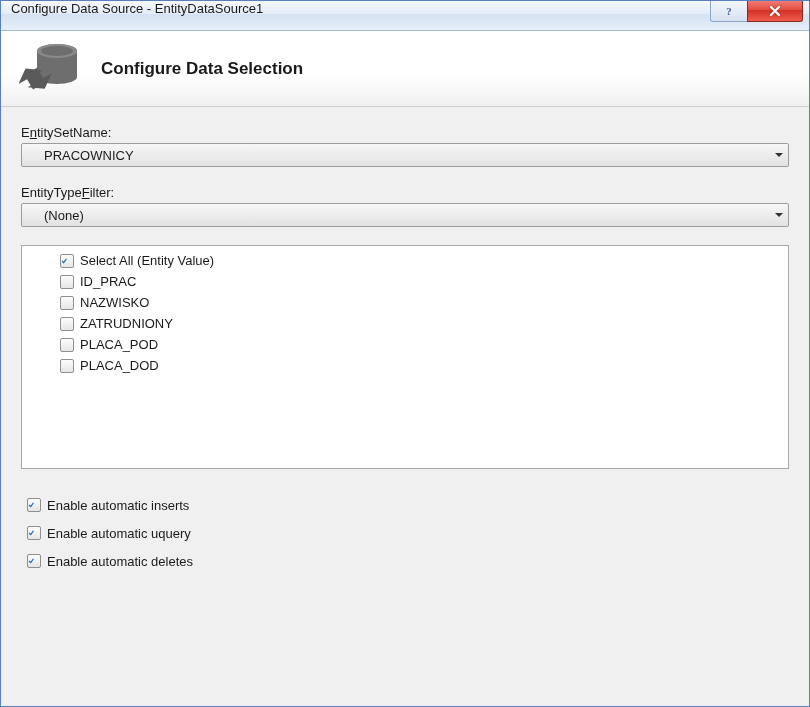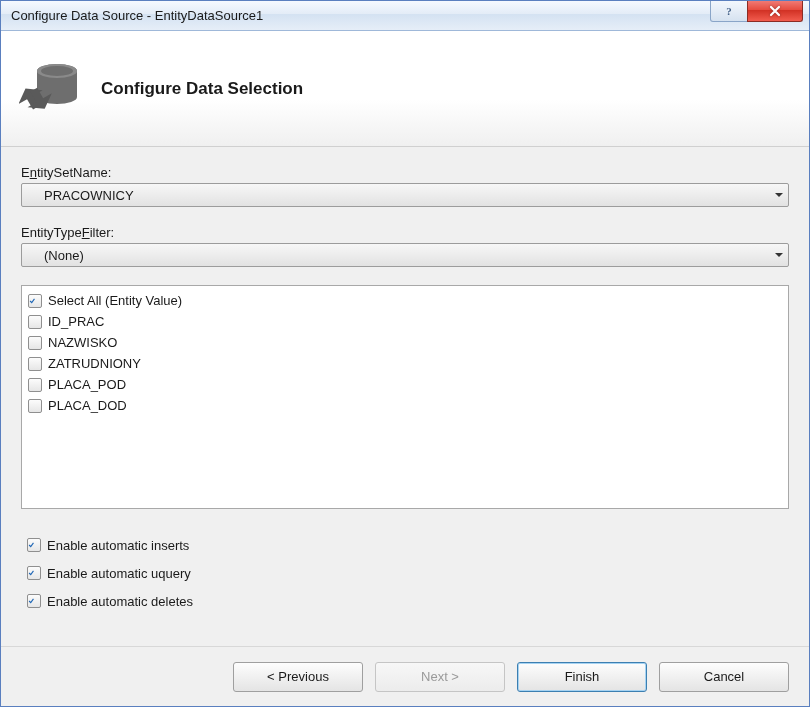--- a/index.html
+++ b/index.html
@@ -20,21 +20,21 @@
     display: flex;
     flex-direction: column;
     box-shadow: 0 0 6px rgba(0,0,0,0.2);
   }
   
   .titlebar {
     height: 30px;
     background: linear-gradient(to bottom, #f5f9ff 0%, #e3ecf7 45%, #d4e2f2 46%, #e6eef8 100%);
     border-bottom: 1px solid #9fb8d9;
     display: flex;
-    align-items: center;
+    align-items: flex-start;
     padding: 0 0 0 10px;
     position: relative;
   }
   .titlebar .title {
     color: #1a1a1a;
     font-size: 13px;
     flex: 1;
   }
   .titlebar-buttons {
     display: flex;
@@ -64,21 +64,21 @@
     border-radius: 0 0 3px 0;
     background: linear-gradient(to bottom, #f07a74 0%, #e64b3e 45%, #d13124 46%, #f25c4e 100%);
     border-color: #8b2c24;
     color: #fff;
     margin-right: 6px;
   }
   .titlebar-btn.close svg { filter: drop-shadow(0 0 1px rgba(0,0,0,0.4)); }
 
   
   .header-band {
-    height: 116px;
+    height: 76px;
     background: linear-gradient(to bottom, #ffffff 0%, #ffffff 60%, #f0f0f0 100%);
     border-bottom: 1px solid #d0d0d0;
     display: flex;
     align-items: center;
     padding: 0 18px;
     gap: 20px;
   }
   .header-band .heading {
     font-size: 17px;
     font-weight: bold;
@@ -137,20 +137,21 @@
     padding: 4px 6px;
     overflow: auto;
   }
   .check-row {
     display: flex;
     align-items: center;
     height: 21px;
     gap: 6px;
     font-size: 13px;
     color: #1a1a1a;
+    margin-left: 32px;
   }
   .cb {
     width: 14px;
     height: 14px;
     border: 1px solid #8f8f8f;
     background: linear-gradient(to bottom, #fcfcfc, #e6e6e6);
     display: inline-flex;
     align-items: center;
     justify-content: center;
     border-radius: 2px;
@@ -320,20 +321,14 @@
             </svg>
         </span>
         <span>
           <span>Enable automatic </span><span class="ul">d</span><span>eletes</span>
         </span>
       </div>
     </div>
 
   </div>
 
-  <div class="footer">
-    <div class="btn">&lt; Previous</div>
-    <div class="btn disabled">Next &gt;</div>
-    <div class="btn default">Finish</div>
-    <div class="btn">Cancel</div>
-  </div>
 
 </div>
 
 </body></html>

